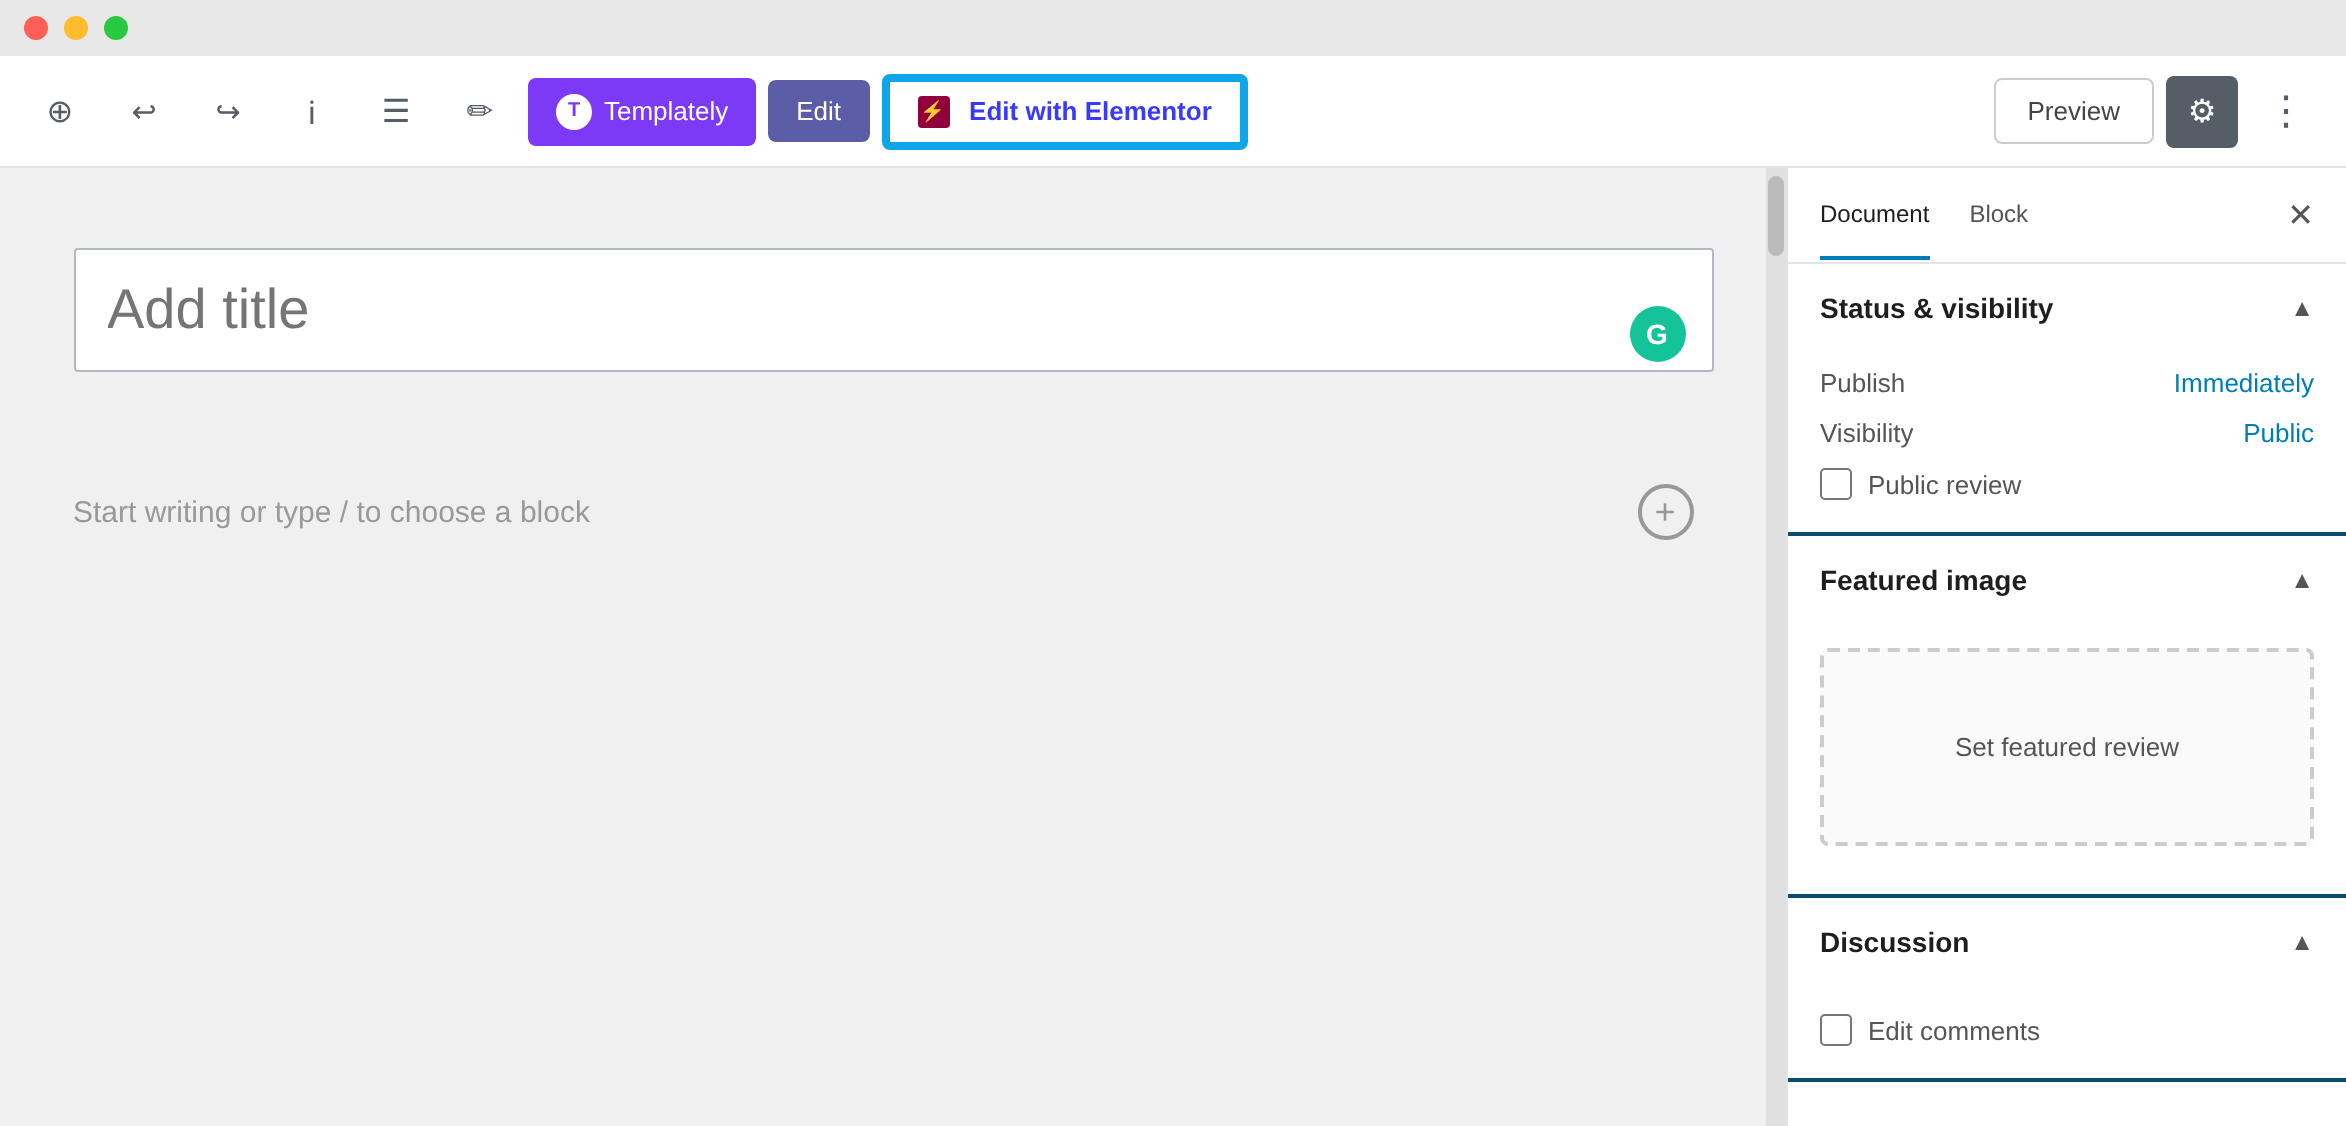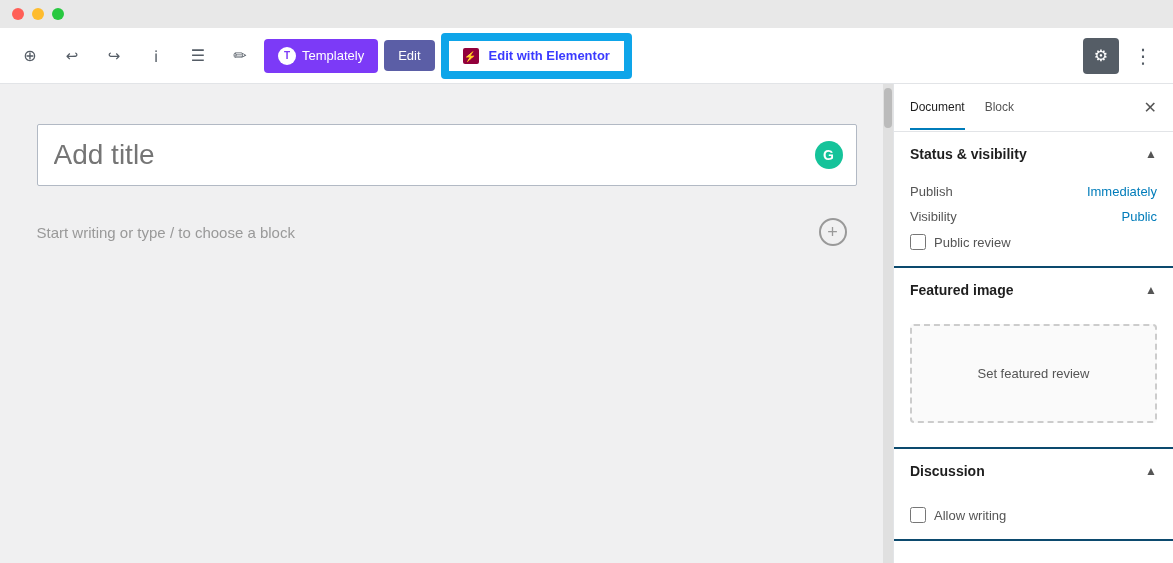--- a/index.html
+++ b/index.html
@@ -54,21 +54,21 @@
       color: #fff;
       border: none;
       border-radius: 4px;
       padding: 8px 14px;
       cursor: pointer;
       font-size: 13px; font-weight: 500;
     }
     .btn-elementor {
       background: #fff;
       color: #3a3aff;
-      border: 8px solid #0ea5e9;
+      border: 4px solid #0ea5e9;
       border-radius: 4px;
       padding: 7px 14px;
       cursor: pointer;
       display: flex; align-items: center; gap: 6px;
       font-size: 13px; font-weight: 600;
     }
 
     .toolbar-spacer { flex: 1; }
 
     .btn-preview {
@@ -147,20 +147,21 @@
 
     .title-input {
       width: 100%;
       border: 1px solid #b2b9c4;
       border-radius: 2px;
       padding: 14px 50px 14px 16px;
       font-size: 28px;
       color: #999;
       background: #fff;
       outline: none;
+      margin-bottom: 24px;
       position: relative;
     }
 
     .title-wrapper {
       position: relative;
       margin-bottom: 24px;
     }
 
     .grammarly-icon {
       position: absolute;
@@ -352,20 +353,23 @@
   <button class="btn-push">
     <span>Edit</span>
   </button>
   <button class="btn-elementor">
     <span class="el-icon"></span>
     <span>Edit with Elementor</span>
   </button>
 
   <div class="toolbar-spacer"></div>
 
+  <button class="btn-preview">
+    <span>Preview</span>
+  </button>
   <button class="btn-settings">
     <span>⚙</span>
   </button>
   <button class="btn-more">
     <span>⋮</span>
   </button>
 </div>
 
 <div class="main-layout">
 
@@ -439,19 +443,19 @@
     </div>
 
     <div class="sidebar-section">
       <div class="sidebar-section-header">
         <span>Discussion</span>
         <span class="chevron">▲</span>
       </div>
       <div class="sidebar-section-body">
         <div class="checkbox-row">
           <input type="checkbox" style="">
-          <span>Allow writing</span>
+          <span>Edit comments</span>
         </div>
       </div>
     </div>
 
   </div>
 </div>
 
 </body></html>

